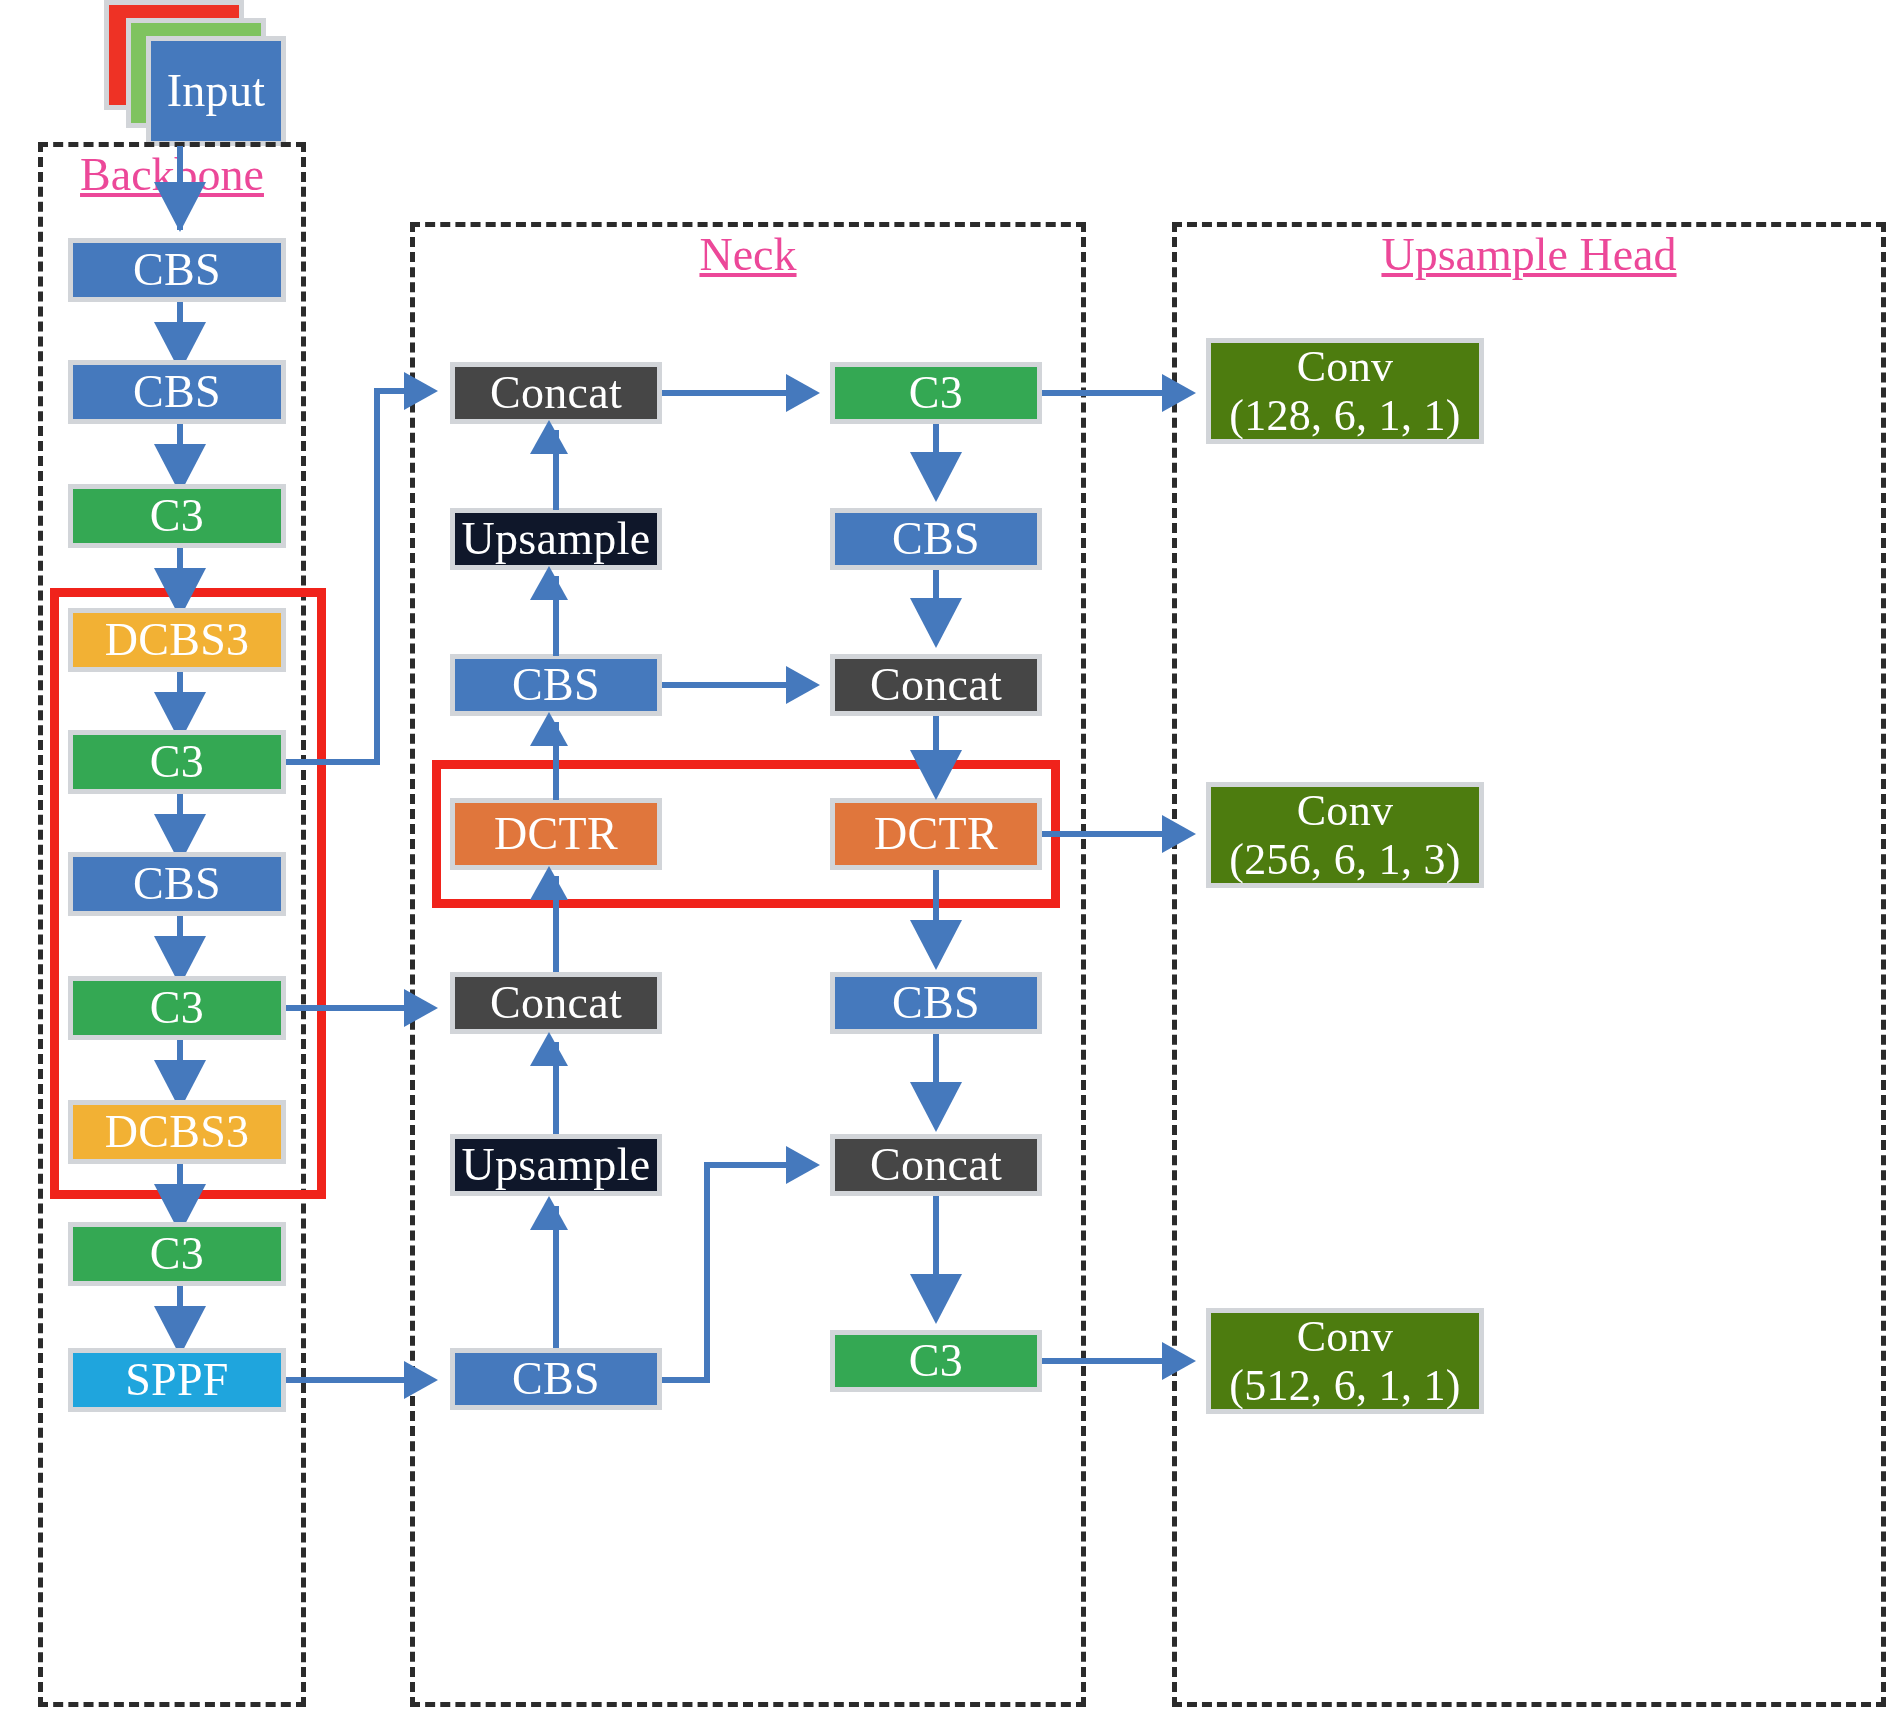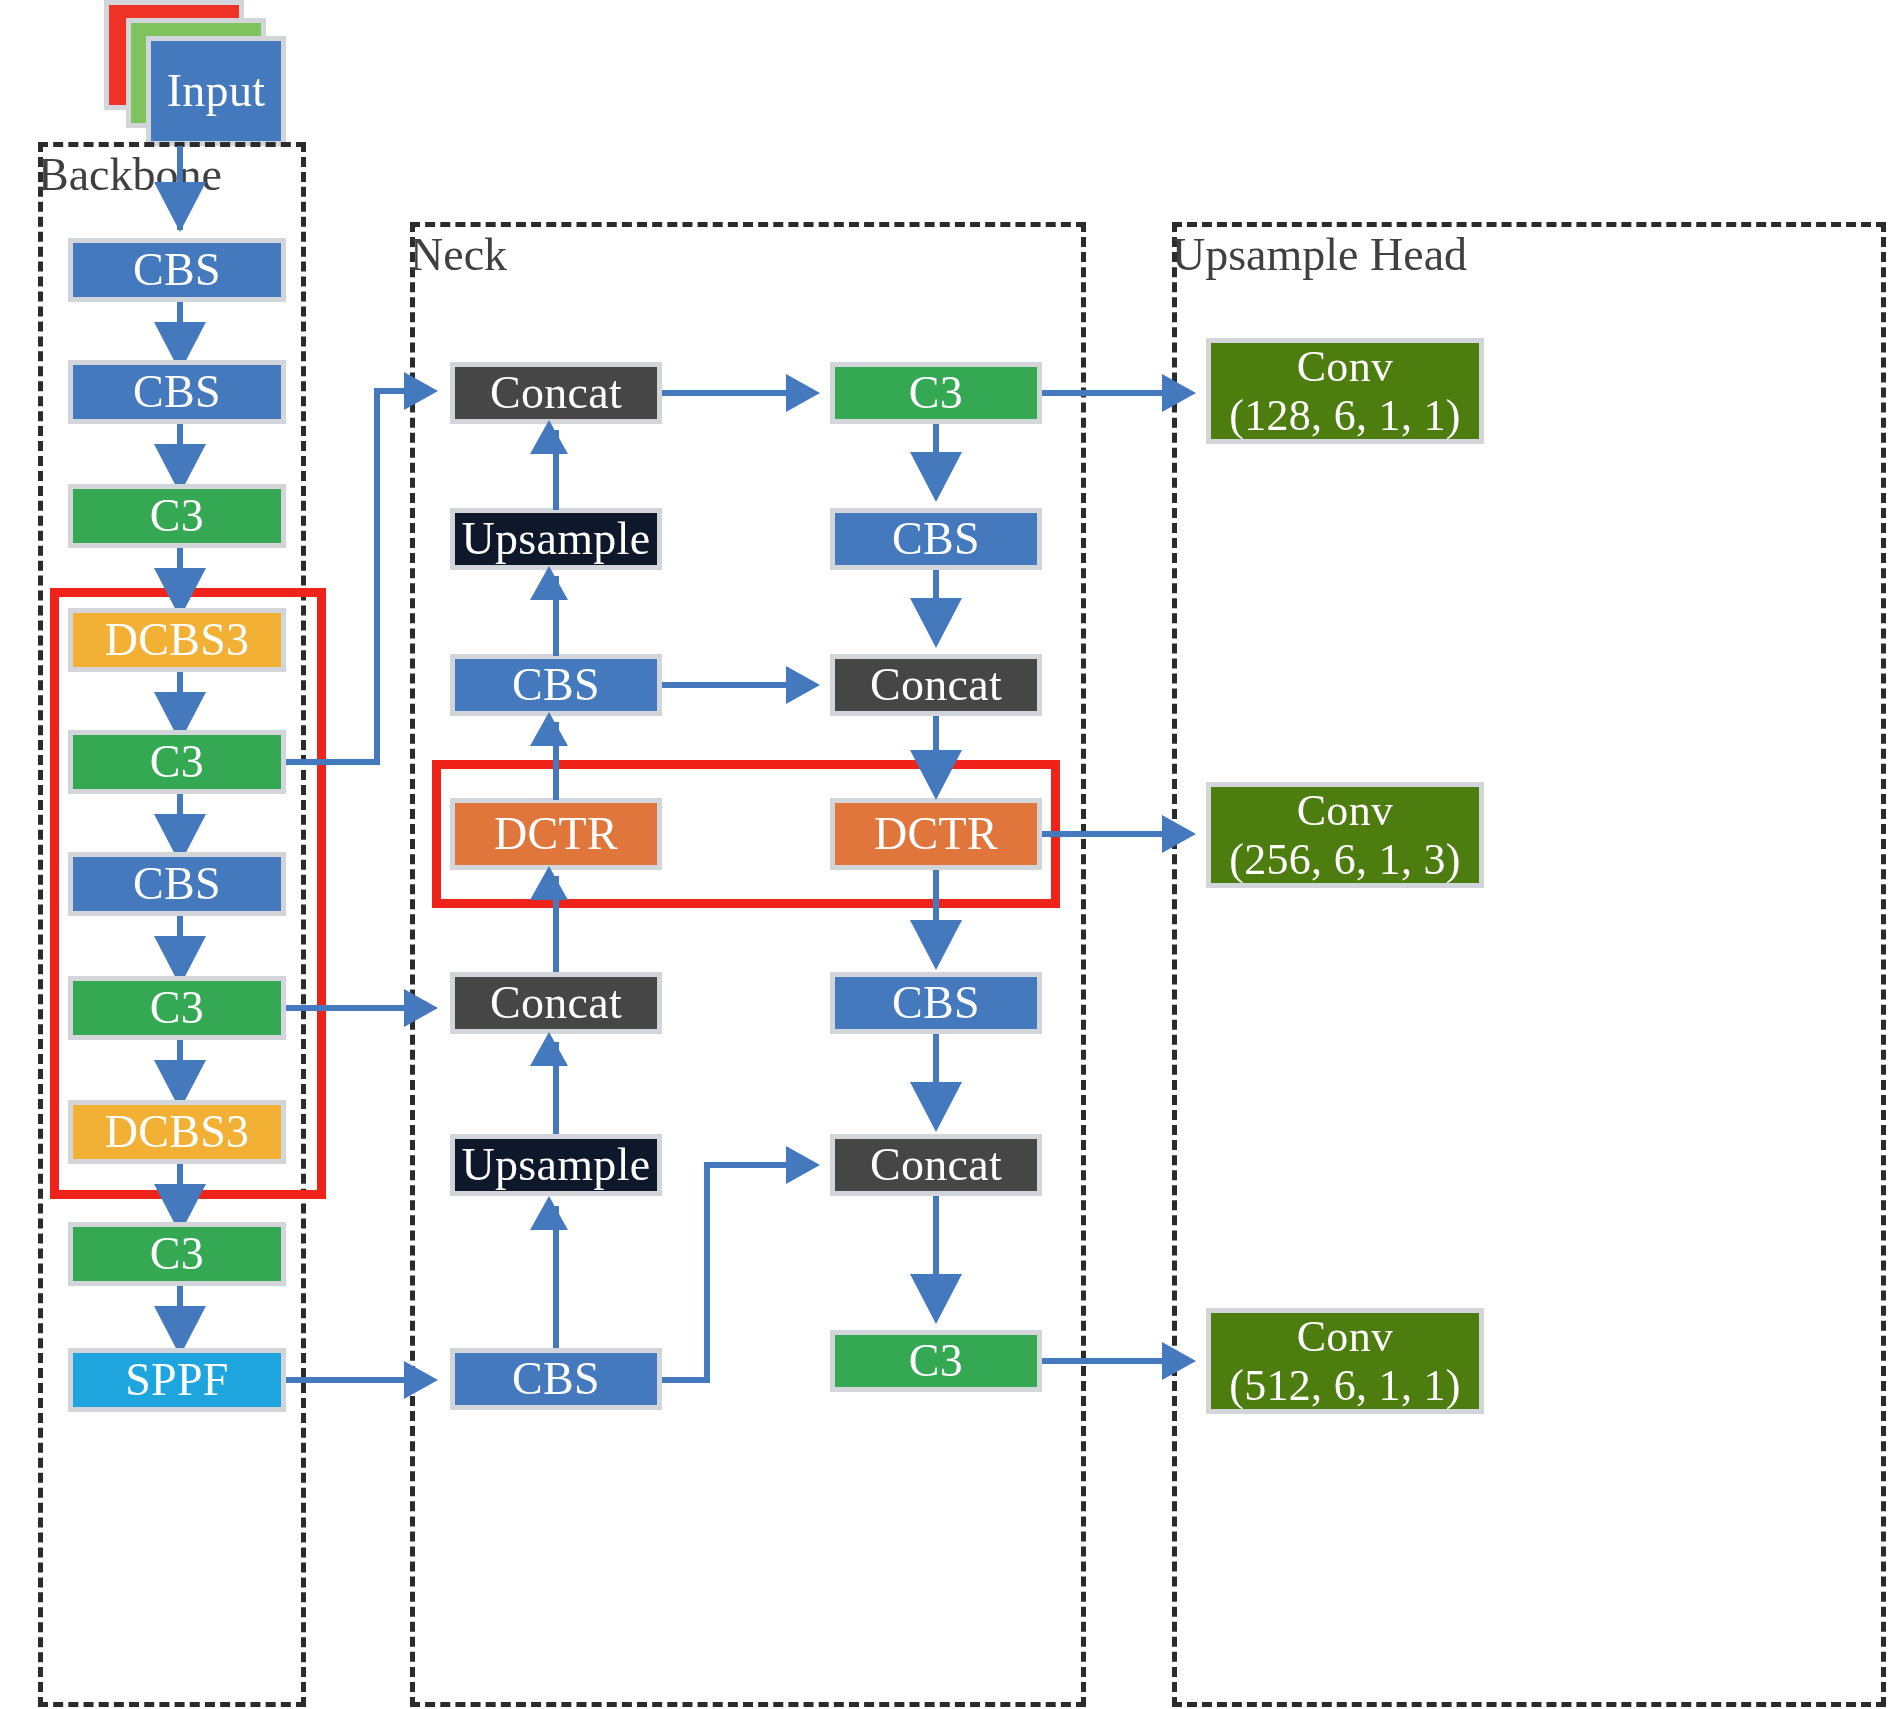--- a/index.html
+++ b/index.html
@@ -2,22 +2,22 @@
 <html><head>
 <meta charset="utf-8">
 <style>
   html,body{margin:0;padding:0;background:#ffffff;}
   body{width:1890px;height:1709px;position:relative;overflow:hidden;
        font-family:"Liberation Serif","DejaVu Serif",serif;}
   #stage{position:absolute;left:0;top:0;width:1890px;height:1709px;}
 
   
   .group{position:absolute;border:5px dashed #2b2b2b;box-sizing:border-box;}
-  .group-title{position:absolute;color:#404040;font-size:46px;line-height:1;
-               white-space:nowrap;text-align:left;}
+  .group-title{position:absolute;color:#ec4899;font-size:46px;line-height:1;
+               white-space:nowrap;text-align:center;text-decoration:underline;}
 
   
   .node{position:absolute;box-sizing:border-box;border:5px solid #d2d5d9;
         display:flex;align-items:center;justify-content:center;
         color:#ffffff;font-size:46px;line-height:1.02;text-align:center;
         letter-spacing:.3px;}
   .node.two-line{font-size:44px;line-height:1.12;}
   .n-cbs{background:#4579bd;}
   .n-c3{background:#34a853;}
   .n-dcbs3{background:#f2b134;}

